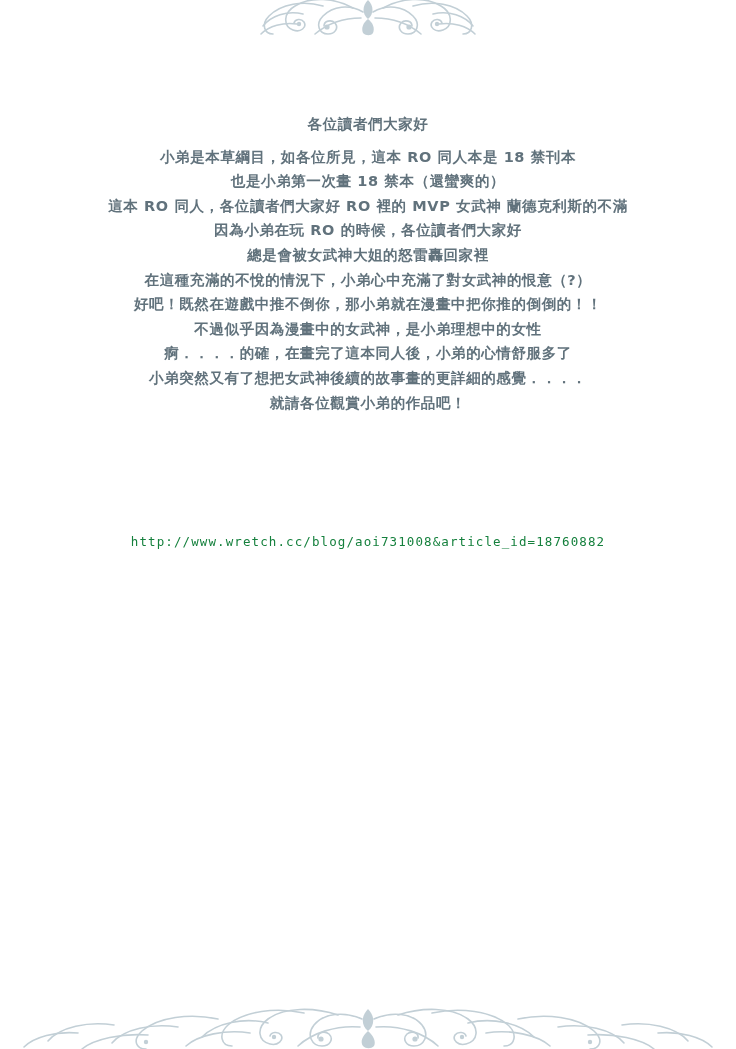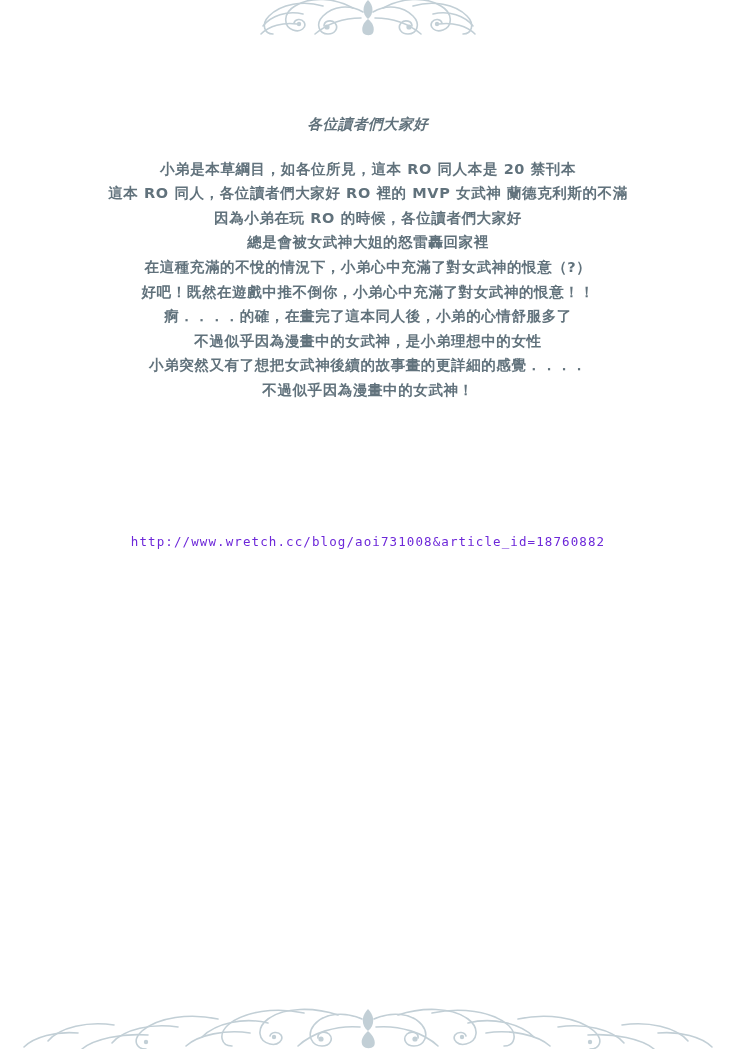--- a/index.html
+++ b/index.html
@@ -51,34 +51,33 @@
     font-size: 14.5px;
     line-height: 24.6px;
     letter-spacing: 0.6px;
     white-space: nowrap;
     font-family: "DejaVu Sans", "Liberation Sans", sans-serif;
     font-weight: 700;
     color: #61727c;
   }
 
   .afterword .line.heading {
-    margin-bottom: 20px;
-    font-style: italic;
+    margin-bottom: 8px;
   }
 
   .url {
     position: absolute;
     top: 534px;
     left: 0;
     width: 736px;
     text-align: center;
     font-family: "DejaVu Sans Mono", "Liberation Mono", monospace;
     font-size: 12.5px;
     letter-spacing: 1.1px;
-    color: #6d28d9;
+    color: #15803d;
   }
 </style>
 </head>
 <body>
 
 <div class="page">
 
   <div class="ornament ornament-top">
     <svg width="330" height="56" viewBox="0 0 330 56" fill="none" aria-hidden="true">
       <g stroke="#c2cfd6" stroke-width="1.6" fill="none" stroke-linecap="round">
@@ -104,30 +103,31 @@
         <circle cx="124" cy="33" r="2.6"></circle>
         <circle cx="206" cy="33" r="2.6"></circle>
         <circle cx="96" cy="30" r="2.2"></circle>
         <circle cx="234" cy="30" r="2.2"></circle>
       </g>
     </svg>
   </div>
 
   <div class="afterword">
     <div class="line heading">各位讀者們大家好</div>
-    <div class="line">小弟是本草綱目，如各位所見，這本 RO 同人本是 20 禁刊本</div>
+    <div class="line">小弟是本草綱目，如各位所見，這本 RO 同人本是 18 禁刊本</div>
+    <div class="line">也是小弟第一次畫 18 禁本（還蠻爽的）</div>
     <div class="line">這本 RO 同人，各位讀者們大家好 RO 裡的 MVP 女武神  蘭德克利斯的不滿</div>
     <div class="line">因為小弟在玩 RO 的時候，各位讀者們大家好</div>
     <div class="line">總是會被女武神大姐的怒雷轟回家裡</div>
     <div class="line">在這種充滿的不悅的情況下，小弟心中充滿了對女武神的恨意（?）</div>
-    <div class="line">好吧！既然在遊戲中推不倒你，小弟心中充滿了對女武神的恨意！！</div>
+    <div class="line">好吧！既然在遊戲中推不倒你，那小弟就在漫畫中把你推的倒倒的！！</div>
+    <div class="line">不過似乎因為漫畫中的女武神，是小弟理想中的女性</div>
     <div class="line">痾．．．．的確，在畫完了這本同人後，小弟的心情舒服多了</div>
-    <div class="line">不過似乎因為漫畫中的女武神，是小弟理想中的女性</div>
     <div class="line">小弟突然又有了想把女武神後續的故事畫的更詳細的感覺．．．．</div>
-    <div class="line">不過似乎因為漫畫中的女武神！</div>
+    <div class="line">就請各位觀賞小弟的作品吧！</div>
   </div>
 
   <div class="url">http://www.wretch.cc/blog/aoi731008&amp;article_id=18760882</div>
 
   <div class="ornament ornament-bottom">
     <svg width="700" height="48" viewBox="0 0 700 48" fill="none" aria-hidden="true">
       <g stroke="#c2cfd6" stroke-width="1.6" fill="none" stroke-linecap="round">
 
         <path d="M350 4 C343 11 343 20 350 26 C357 20 357 11 350 4 Z" fill="#c2cfd6" stroke="none"></path>
         <path d="M350 26 C344 31 342 37 345 41 C348 44 353 44 356 41 C358 37 356 31 350 26 Z" fill="#c2cfd6" stroke="none"></path>

